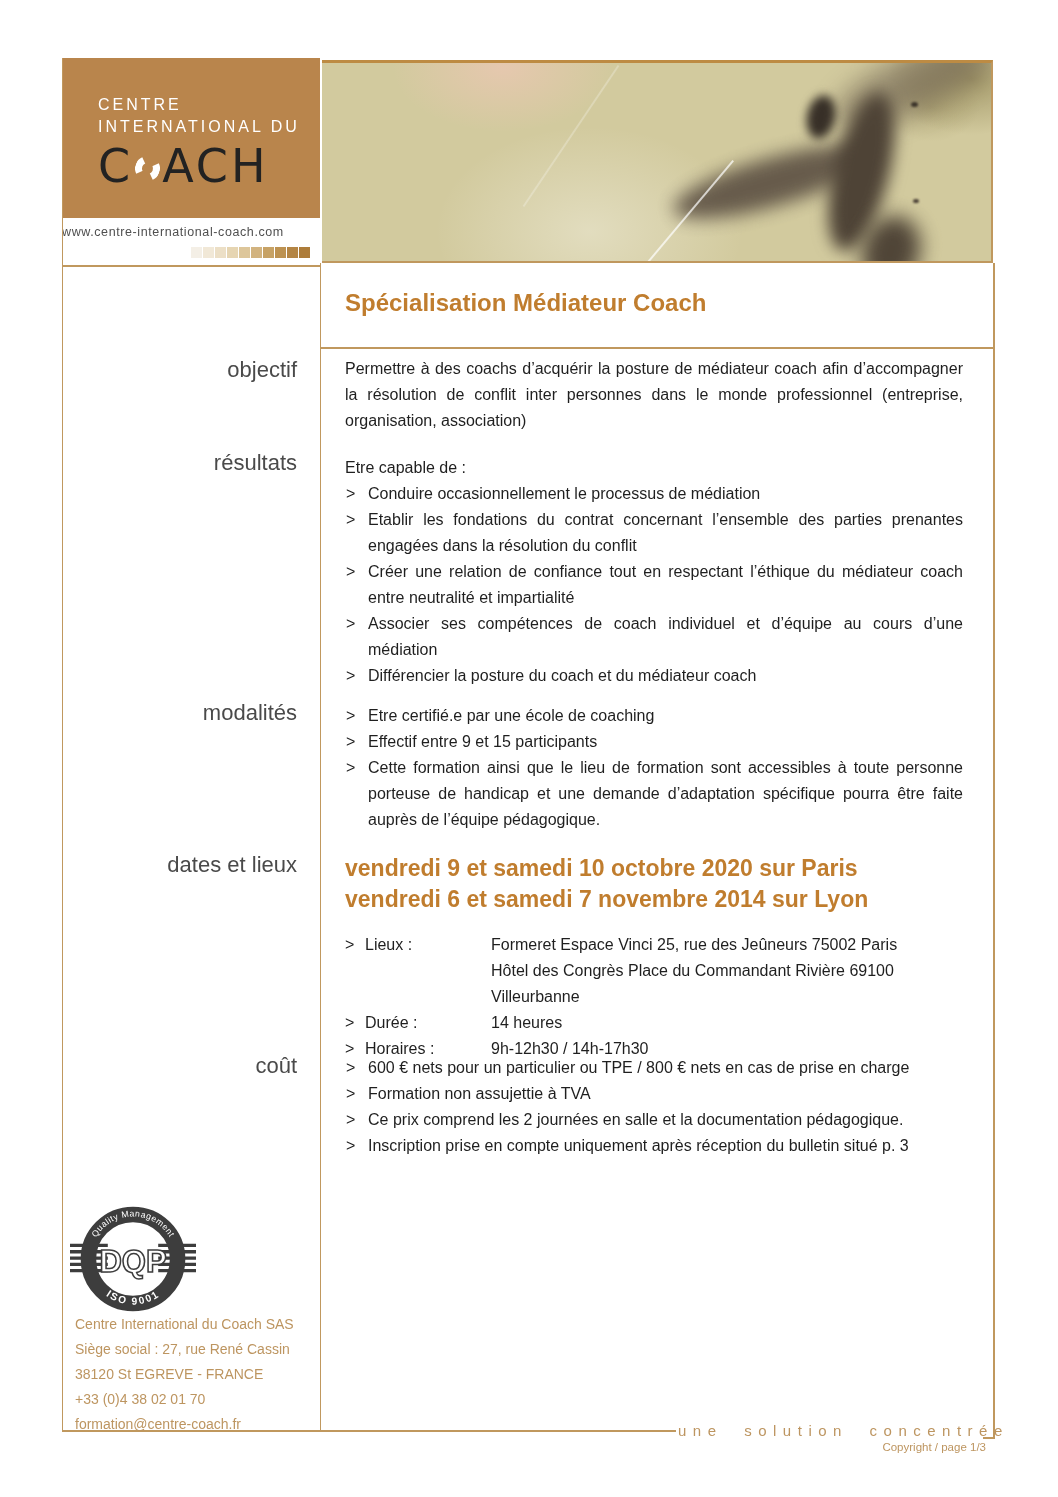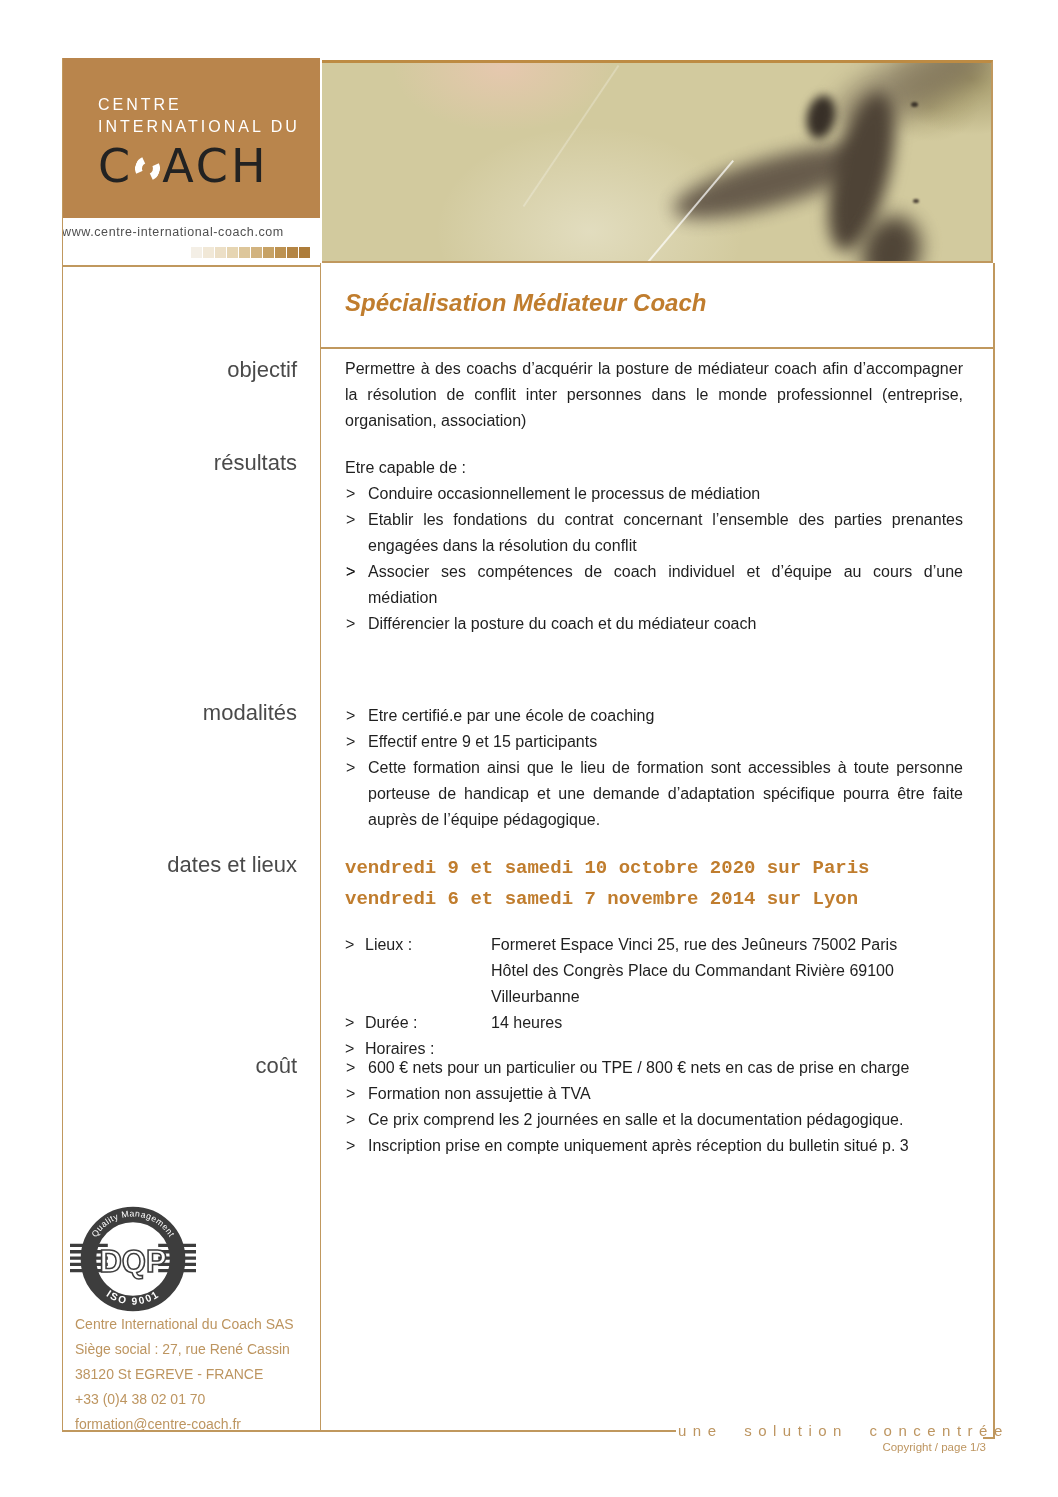--- a/index.html
+++ b/index.html
@@ -54,31 +54,31 @@
     transform:rotate(12deg);filter:blur(5px);}
   .bird-tail{left:540px;top:152px;width:58px;height:72px;background:#453a2f;
     transform:rotate(18deg);filter:blur(10px);opacity:.92;}
   .speck1{left:589px;top:39px;width:7px;height:5px;background:#3c342a;filter:blur(1px);}
   .speck2{left:591px;top:136px;width:6px;height:4px;background:#4a4036;filter:blur(1px);}
   .diag{position:absolute;width:2px;background:rgba(255,255,255,.7);}
   .diag1{left:362px;top:80px;height:150px;transform:rotate(40deg);}
   .diag2{left:248px;top:-12px;height:170px;transform:rotate(34deg);opacity:.35;}
   
   .title{position:absolute;left:345px;top:289px;font-size:24px;font-weight:bold;
-    color:var(--accent_orange);font-style:italic;}
+    color:var(--accent_orange);}
   
   .sec-label{position:absolute;left:62px;width:235px;text-align:right;
     font-size:22px;color:var(--label_gray);}
   
   .content{position:absolute;left:345px;width:618px;font-size:16px;line-height:26px;
     color:var(--text_dark);}
   .para{text-align:justify;}
   .bullet{position:relative;padding-left:23px;text-align:justify;}
   .bm{position:absolute;left:1px;top:0;}
-  .date-hl{font-size:19px;line-height:31px;font-weight:bold;color:var(--accent_orange);font-family:Liberation Mono, monospace;}
+  .date-hl{font-size:23px;line-height:31px;font-weight:bold;color:var(--accent_orange);}
   .drow{display:flex;}
   .dm{width:20px;flex:none;}
   .dk{width:78px;flex:none;}
   .dv{flex:1;margin-left:48px;}
   
   .cert{position:absolute;left:70px;top:1196px;width:126px;height:126px;}
   
   .address{position:absolute;left:75px;top:1312px;width:240px;font-size:14px;
     line-height:25px;color:var(--footer_tan);}
   .tagline{position:absolute;left:678px;top:1418px;height:26px;line-height:26px;
@@ -140,21 +140,21 @@
   <div class="sec-label" style="top:1053px;">coût</div>
 
   <div class="content" style="top:356px;">
     <div class="para">Permettre à des coachs d’acquérir la posture de médiateur coach afin d’accompagner la résolution de conflit inter personnes dans le monde professionnel (entreprise, organisation, association)</div>
   </div>
 
   <div class="content" style="top:455px;">
     <div>Etre capable de :</div>
     <div class="bullet"><span class="bm">&gt;</span><span>Conduire occasionnellement le processus de médiation</span></div>
     <div class="bullet"><span class="bm">&gt;</span><span>Etablir les fondations du contrat concernant l’ensemble des parties prenantes engagées dans la résolution du conflit</span></div>
-    <div class="bullet"><span class="bm">&gt;</span></div>
+    <div class="bullet"><span class="bm">&gt;</span><span>Créer une relation de confiance tout en respectant l’éthique du médiateur coach entre neutralité et impartialité</span></div>
     <div class="bullet"><span class="bm">&gt;</span><span>Associer ses compétences de coach individuel et d’équipe au cours d’une médiation</span></div>
     <div class="bullet"><span class="bm">&gt;</span><span>Différencier la posture du coach et du médiateur coach</span></div>
   </div>
 
   <div class="content" style="top:703px;">
     <div class="bullet"><span class="bm">&gt;</span><span>Etre certifié.e par une école de coaching</span></div>
     <div class="bullet"><span class="bm">&gt;</span><span>Effectif entre 9 et 15 participants</span></div>
     <div class="bullet"><span class="bm">&gt;</span><span>Cette formation ainsi que le lieu de formation sont accessibles à toute personne porteuse de handicap et une demande d’adaptation spécifique pourra être faite auprès de l’équipe pédagogique.</span></div>
   </div>
 
@@ -173,20 +173,21 @@
         <span class="dv">Hôtel des Congrès Place du Commandant Rivière 69100 Villeurbanne</span>
       </div>
       <div class="drow">
         <span class="dm">&gt;</span>
         <span class="dk">Durée :</span>
         <span class="dv">14 heures</span>
       </div>
       <div class="drow">
         <span class="dm">&gt;</span>
         <span class="dk">Horaires :</span>
+        <span class="dv">9h-12h30 / 14h-17h30</span>
       </div>
     </div>
   </div>
 
   <div class="content" style="top:1055px;">
     <div class="bullet"><span class="bm">&gt;</span><span>600 € nets pour un particulier ou TPE / 800 € nets en cas de prise en charge</span></div>
     <div class="bullet"><span class="bm">&gt;</span><span>Formation non assujettie à TVA</span></div>
     <div class="bullet"><span class="bm">&gt;</span><span>Ce prix comprend les 2 journées en salle et la documentation pédagogique.</span></div>
     <div class="bullet"><span class="bm">&gt;</span><span>Inscription prise en compte uniquement après réception du bulletin situé p. 3</span></div>
   </div>

